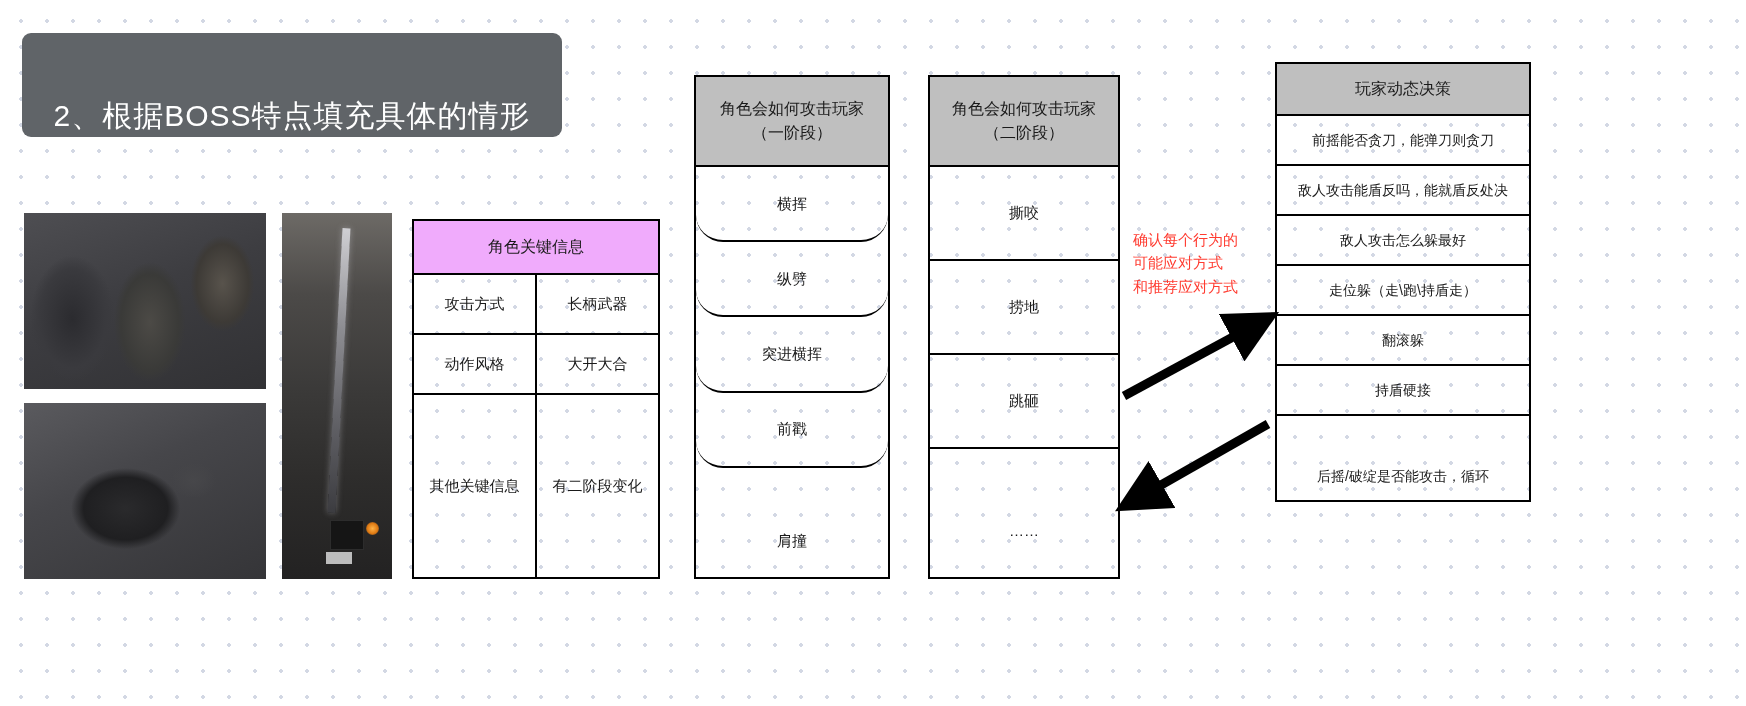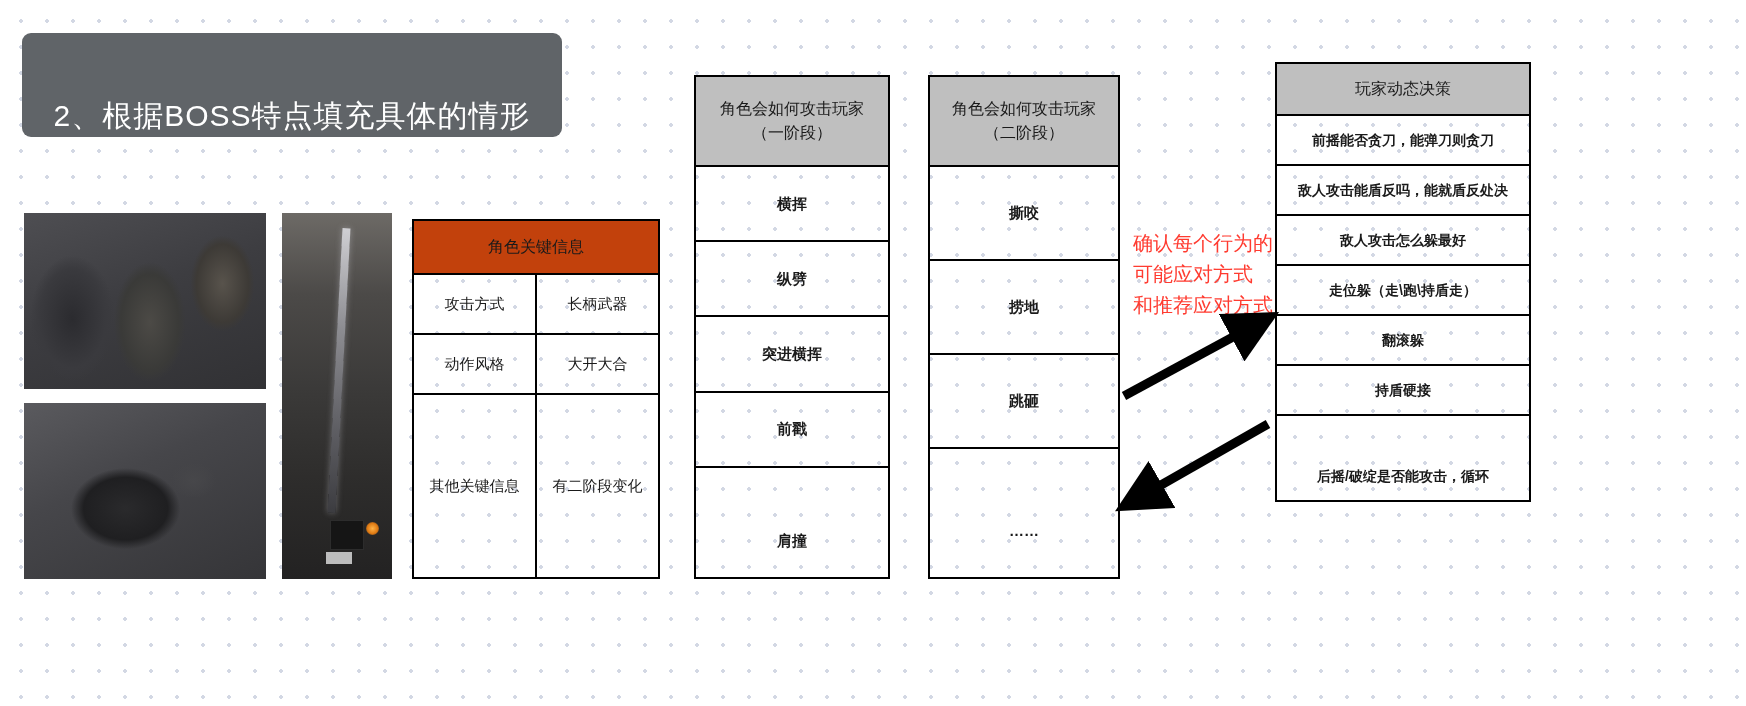--- a/index.html
+++ b/index.html
@@ -96,21 +96,21 @@
 
   
   .tbl {
     position: absolute;
     border: 2px solid #000000;
     background: transparent;
     display: flex;
     flex-direction: column;
   }
   .tbl .hdr {
-    background: #c2410c;
+    background: #f0abfc;
     border-bottom: 2px solid #000000;
     display: flex;
     align-items: center;
     justify-content: center;
     text-align: center;
     font-size: 16px;
     color: #1a1a1a;
     line-height: 1.5;
     padding: 4px 6px;
   }
@@ -119,21 +119,20 @@
   .row {
     border-bottom: 2px solid #000000;
     display: flex;
     align-items: center;
     justify-content: center;
     text-align: center;
     font-size: 15px;
     color: #1a1a1a;
     line-height: 1.45;
     padding: 3px 8px;
-    font-weight: bold;
   }
   .row:last-child { border-bottom: none; margin-top: 36px; }
 
   
   #character-info-table {
     left: 412px; top: 219px; width: 248px; height: 360px;
   }
   #character-info-table .hdr { height: 54px; font-size: 16px; }
   #character-info-table .body { flex: 1; display: flex; flex-direction: column; }
   #character-info-table .trow {
@@ -149,21 +148,21 @@
     text-align: center; font-size: 15px; color: #1a1a1a;
     padding: 2px 4px;
   }
   #character-info-table .cell.left { border-right: 2px solid #000000; }
 
   
   #phase1-table {
     left: 694px; top: 75px; width: 196px; height: 504px;
   }
   #phase1-table .hdr { flex: 0 0 90px; }
-  #phase1-table .row { flex: 1; }
+  #phase1-table .row { flex: 1; border-radius: 27px; }
 
   
   #phase2-table {
     left: 928px; top: 75px; width: 192px; height: 504px;
   }
   #phase2-table .hdr { flex: 0 0 90px; }
   #phase2-table .row { flex: 1; }
 
   
   #player-decision-table {
@@ -171,21 +170,21 @@
   }
   #player-decision-table .hdr { flex: 0 0 52px; }
   #player-decision-table .row { flex: 1; font-size: 14px; padding: 2px 7px; }
 
   
   #annotation-note {
     position: absolute;
     left: 1133px; top: 228px;
     width: 134px;
     color: #ff3b30;
-    font-size: 20px;
+    font-size: 15px;
     line-height: 1.55;
   }
   #annotation-note div { white-space: nowrap; }
 
   
   #arrow-layer {
     position: absolute;
     inset: 0;
     pointer-events: none;
   }

